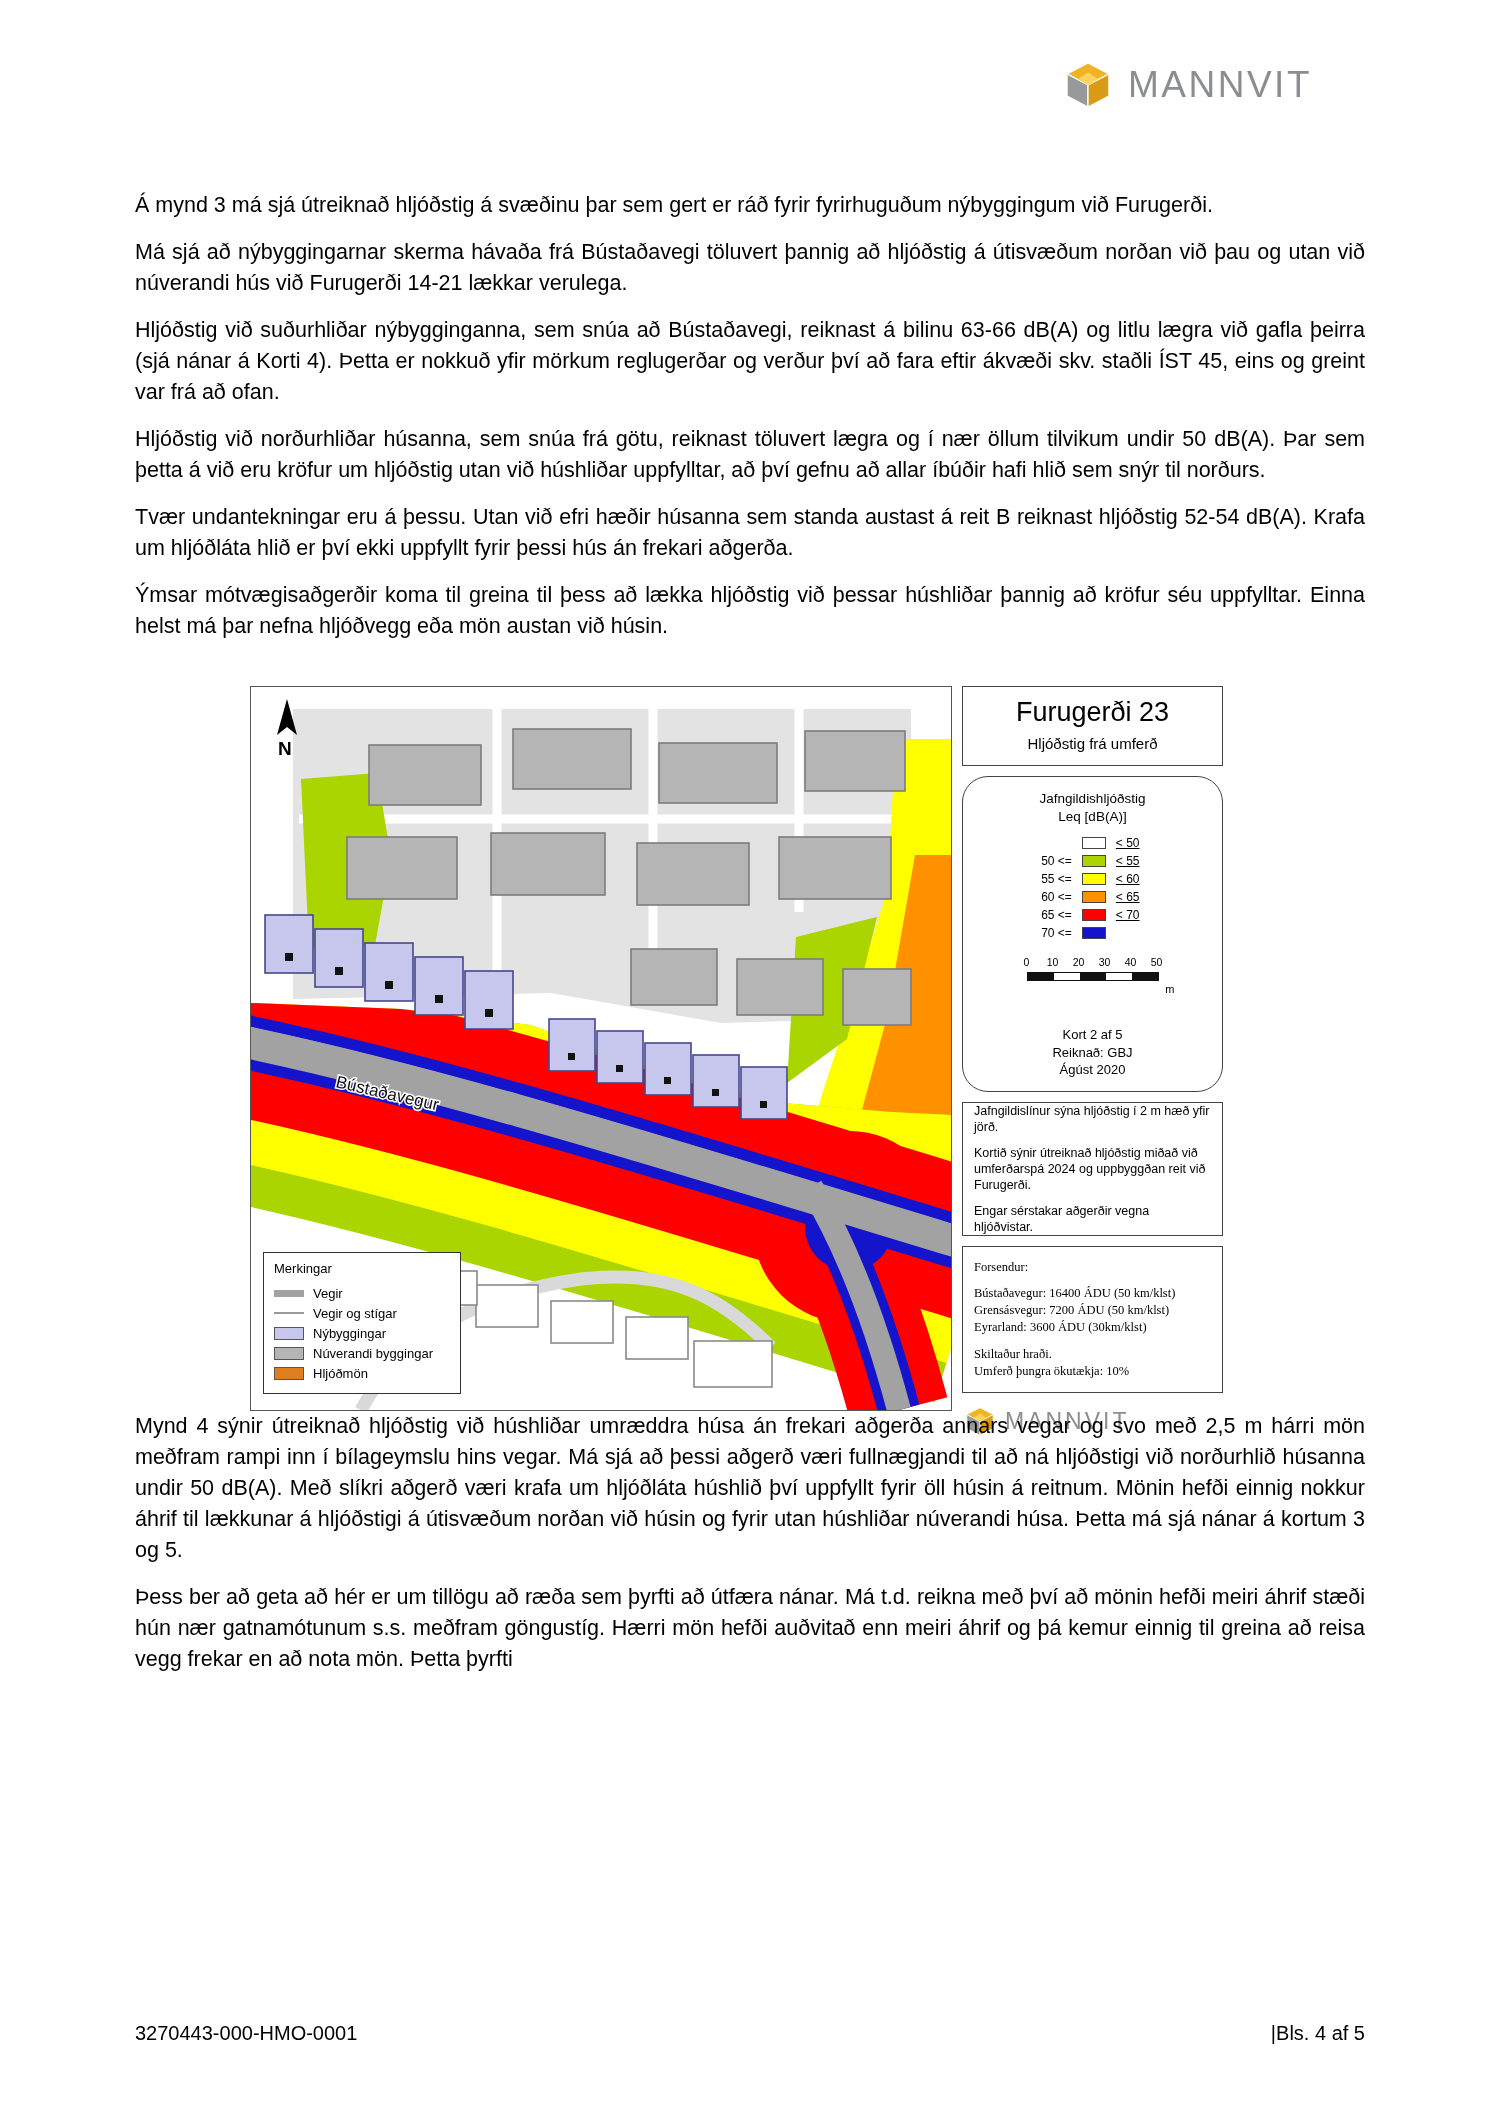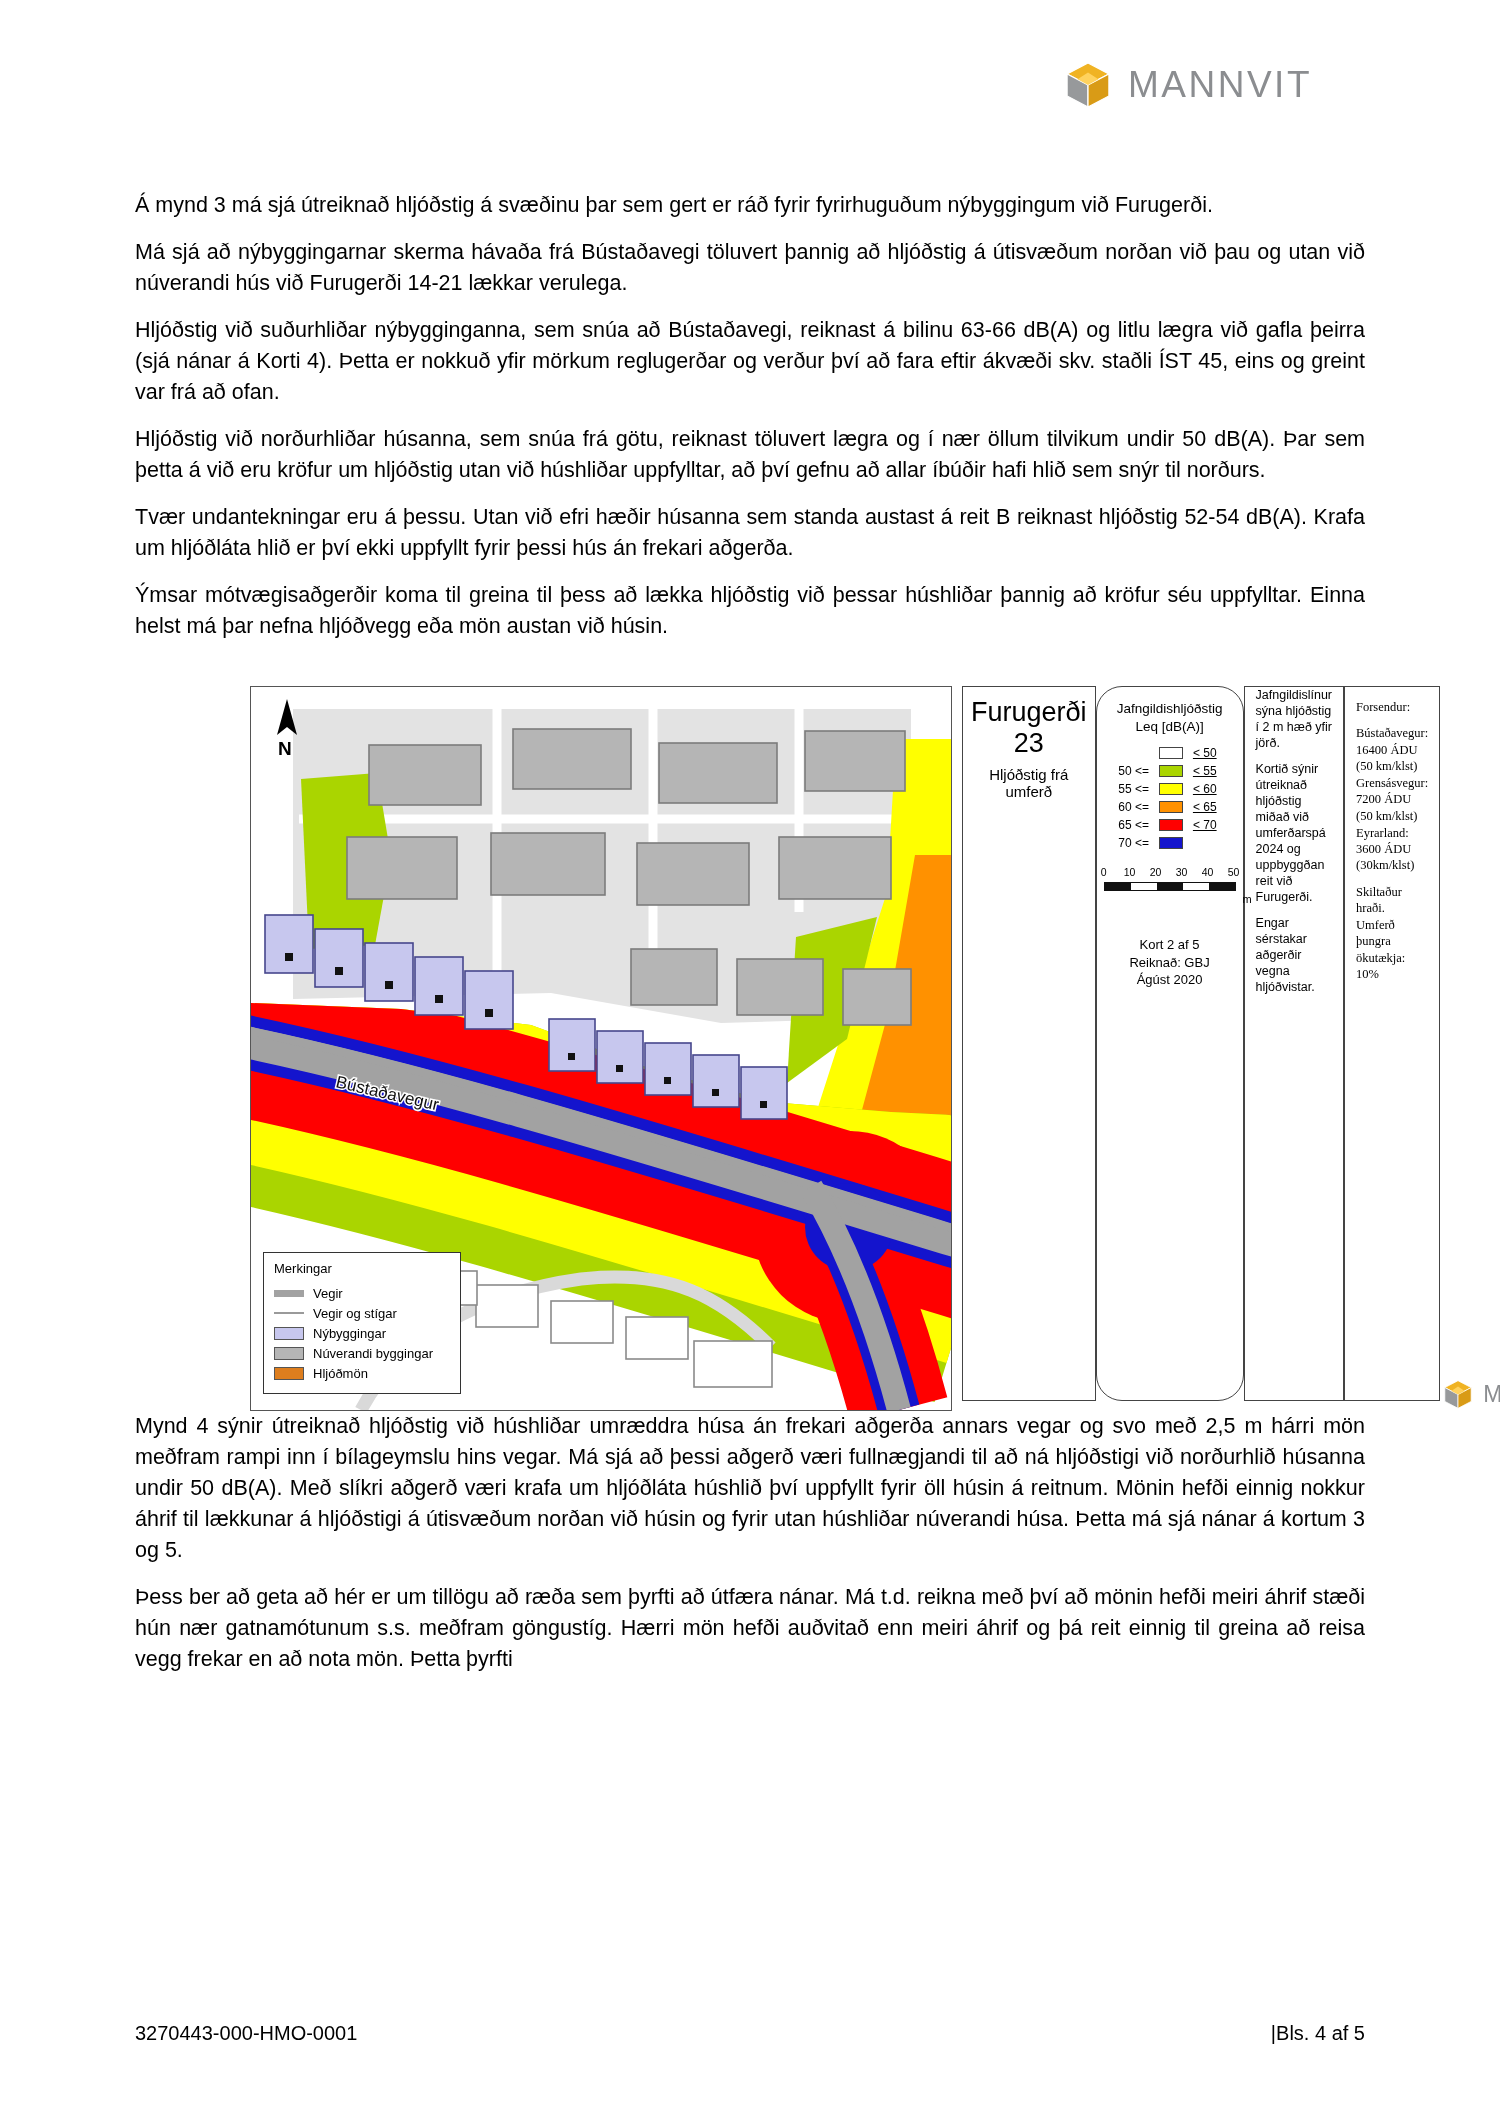--- a/index.html
+++ b/index.html
@@ -27,21 +27,21 @@
     background:#fff; border:1px solid #333; padding:8px 10px 10px; font-size:13px;
   }
   .map-legend-title { margin-bottom:7px; }
   .mlg-item { display:flex; align-items:center; gap:9px; height:20px; }
   .sw { flex:0 0 auto; }
   .sw-thick { width:30px; height:7px; background:#a2a2a2; }
   .sw-thin  { width:30px; height:2px; background:#9a9a9a; }
   .sw-rect  { width:30px; height:13px; border:1px solid #555; display:inline-block; }
 
   
-  .panel { width:261px; margin-left:10px; display:flex; flex-direction:row; }
+  .panel { width:261px; margin-left:10px; display:flex; flex-direction:column; }
   .pbox { border:1px solid #444; background:#fff; margin-bottom:10px; }
   .title-box { padding:10px 8px 13px; text-align:center; }
   .panel-title { font-size:27px; }
   .panel-subtitle { font-size:15px; margin-top:7px; }
 
   .legend-box { padding:13px 7px 12px; text-align:center;border-radius:26px; }
   .leq-title { font-size:13.5px; line-height:1.3; margin-bottom:9px; }
   .leq-table { margin:0 auto; border-collapse:collapse; }
   .leq-table td { font-size:12px; padding:2px 5px; vertical-align:middle; }
   .leq-table td.ll { text-align:right; min-width:38px; }
@@ -311,20 +311,20 @@
             <polygon points="44,11.5 24,22 24,43 44,32.5" fill="#d99b16" stroke="#fff" stroke-width="1.2"></polygon>
             <polygon points="24,10 34,16.5 24,22 14,16.5" fill="#ffd25e"></polygon>
           </svg>
           <span class="logo-word-sm">MANNVIT</span>
         </div>
       </aside>
     </div>
 
 
     <p class="body-p">Mynd 4 sýnir útreiknað hljóðstig við húshliðar umræddra húsa án frekari aðgerða annars vegar og svo með 2,5 m hárri mön meðfram rampi inn í bílageymslu hins vegar. Má sjá að þessi aðgerð væri fullnægjandi til að ná hljóðstigi við norðurhlið húsanna undir 50 dB(A). Með slíkri aðgerð væri krafa um hljóðláta húshlið því uppfyllt fyrir öll húsin á reitnum. Mönin hefði einnig nokkur áhrif til lækkunar á hljóðstigi á útisvæðum norðan við húsin og fyrir utan húshliðar núverandi húsa. Þetta má sjá nánar á kortum 3 og 5.</p>
-    <p class="body-p">Þess ber að geta að hér er um tillögu að ræða sem þyrfti að útfæra nánar. Má t.d. reikna með því að mönin hefði meiri áhrif stæði hún nær gatnamótunum s.s. meðfram göngustíg. Hærri mön hefði auðvitað enn meiri áhrif og þá reit einnig til greina að reisa vegg frekar en að nota mön. Þetta þyrfti</p>
+    <p class="body-p">Þess ber að geta að hér er um tillögu að ræða sem þyrfti að útfæra nánar. Má t.d. reikna með því að mönin hefði meiri áhrif stæði hún nær gatnamótunum s.s. meðfram göngustíg. Hærri mön hefði auðvitað enn meiri áhrif og þá kemur einnig til greina að reisa vegg frekar en að nota mön. Þetta þyrfti</p>
   </main>
 
   <footer class="footer">
     <span>3270443-000-HMO-0001</span>
     <span>|Bls. 4 af 5</span>
   </footer>
 </div>
 
 </body></html>

